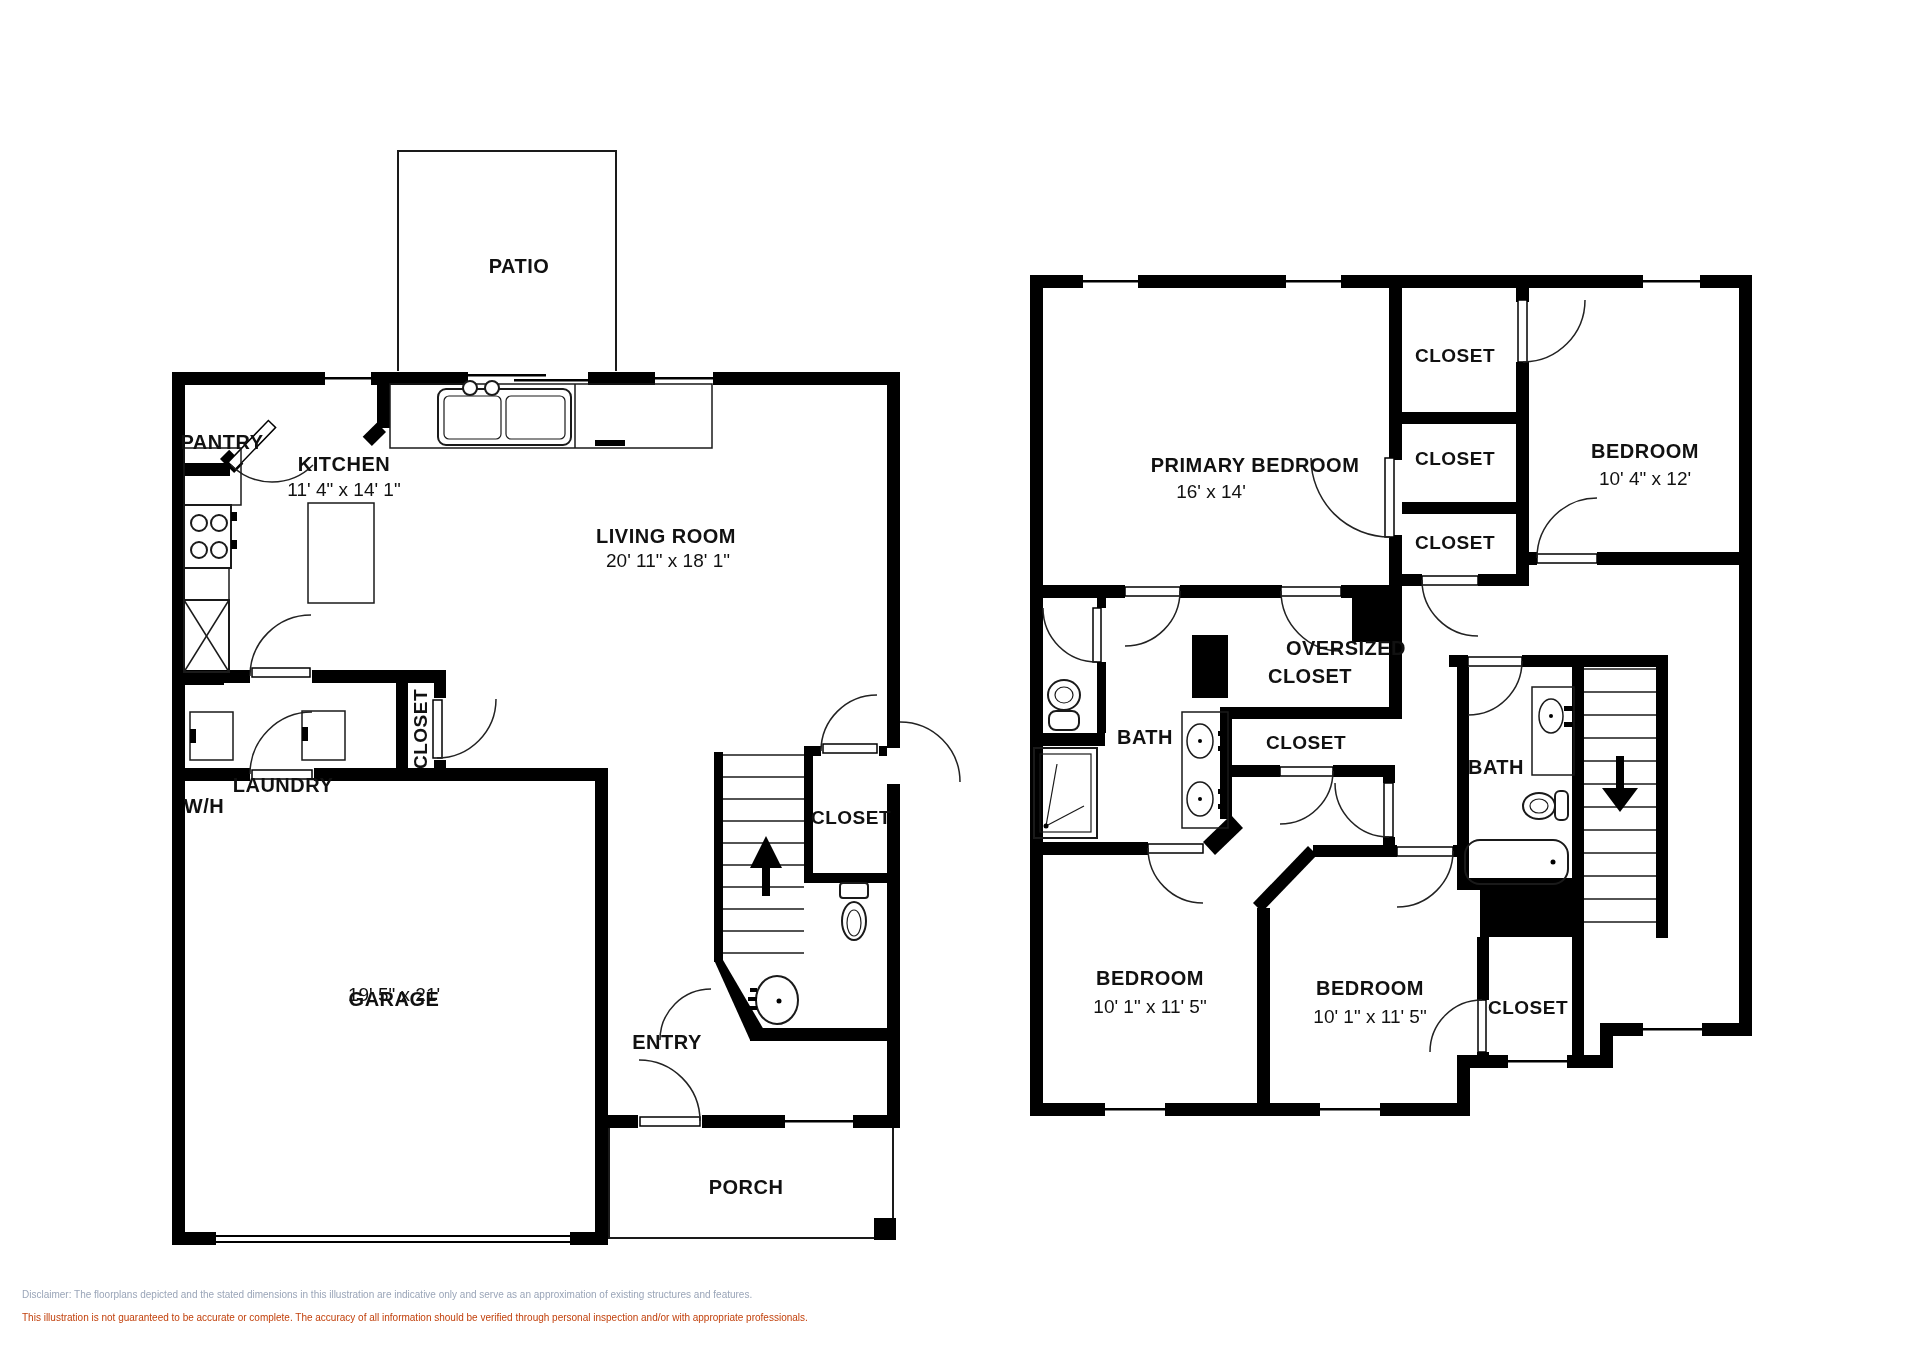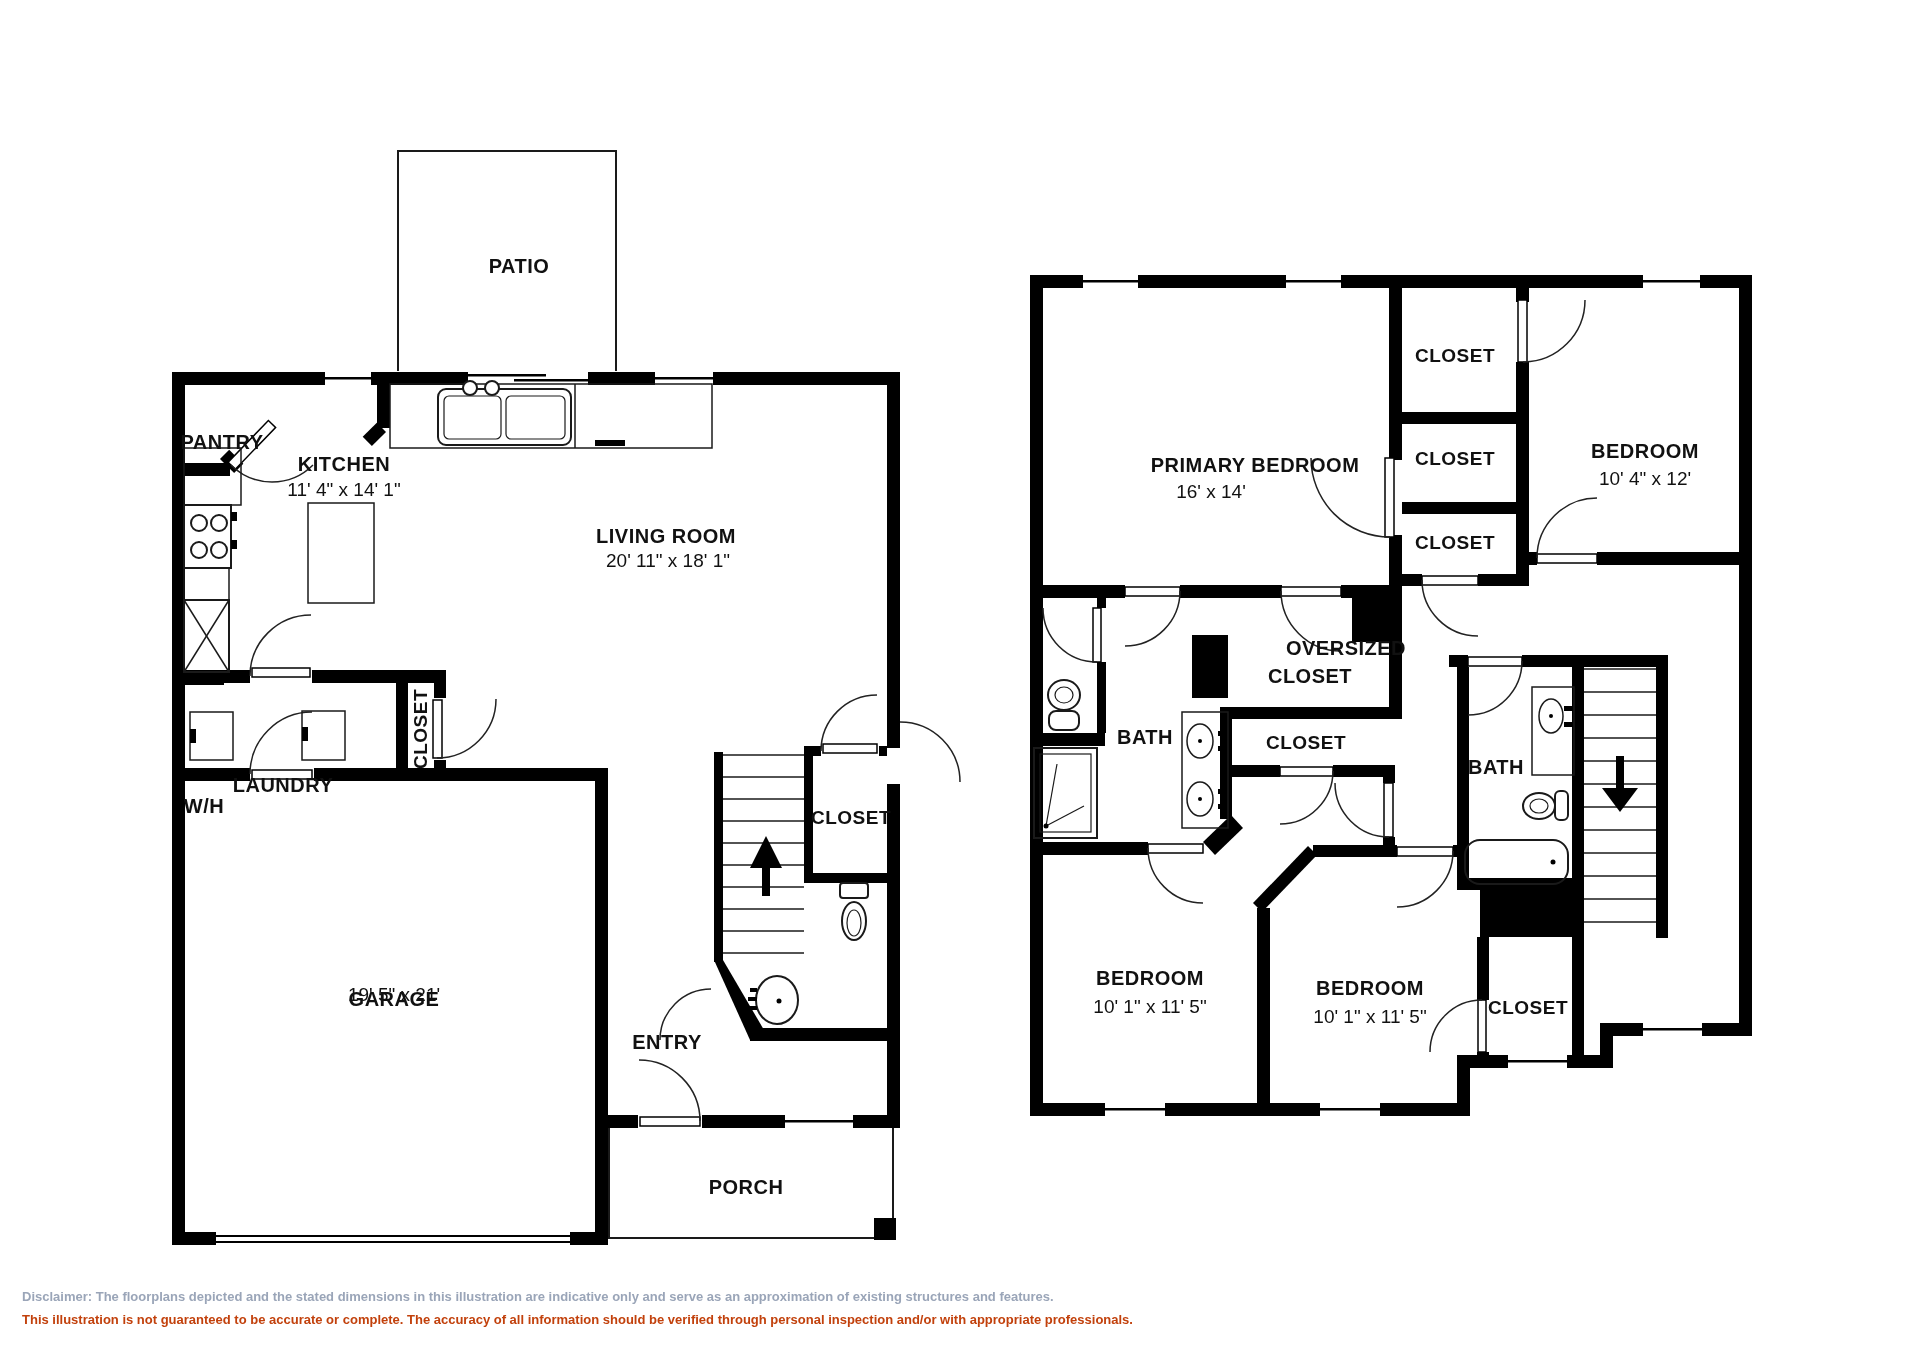--- a/index.html
+++ b/index.html
@@ -5,21 +5,21 @@
   html,body{margin:0;padding:0;background:#fff;}
   #stage{position:relative;width:1920px;height:1358px;background:#fff;overflow:hidden;
          font-family:"Liberation Sans",sans-serif;}
   #plan-svg{position:absolute;left:0;top:0;}
   .lbl{position:absolute;transform:translate(-50%,-50%);font-weight:700;font-size:20px;
        color:#111;white-space:nowrap;letter-spacing:.5px;}
   .lbl-sm{font-size:19px;}
   .dims{position:absolute;transform:translate(-50%,-50%);font-weight:400;font-size:19px;
         color:#111;white-space:nowrap;}
   .vert{transform:translate(-50%,-50%) rotate(-90deg);}
-  .disclaimer{position:absolute;font-size:13px;font-weight:700;white-space:nowrap;}
+  .disclaimer{position:absolute;font-size:10px;font-weight:400;white-space:nowrap;}
 </style>
 </head>
 <body>
 
 <div id="stage">
 
 <svg id="plan-svg" width="1920" height="1358" viewBox="0 0 1920 1358">
 
   <g stroke="#1a1a1a" stroke-width="2" fill="none">
 

